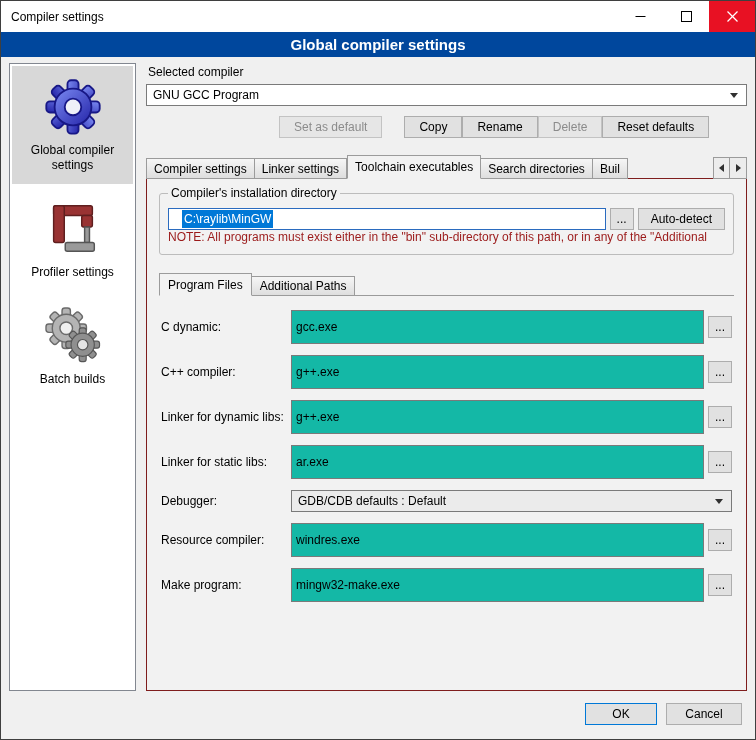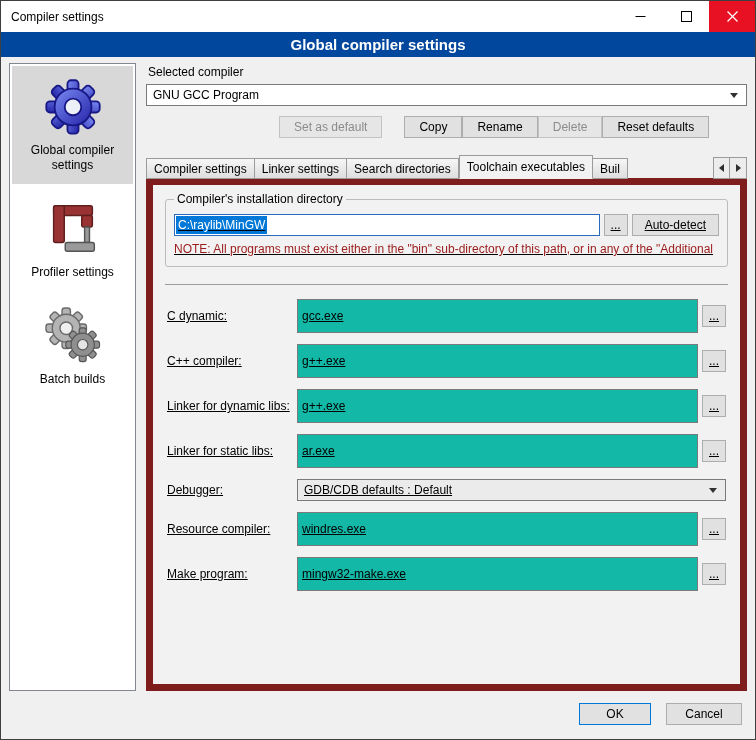--- a/index.html
+++ b/index.html
@@ -52,46 +52,46 @@
   .tab:first-child { border-left: 1px solid #9b9b9b; }
   .tab.active { height: 24px; background: #f2f2f2; border-left: 1px solid #9b9b9b; border-bottom: 1px solid #f2f2f2; }
   .tab.active + .tab { border-left: none; }
   .tabscroll { position: absolute; right: 0; bottom: -1px; display: flex; }
   .scrollbtn { width: 17px; height: 22px; background: #ececec; border: 1px solid #9b9b9b; display: flex; align-items: center; justify-content: center; }
   .scrollbtn + .scrollbtn { border-left: none; }
   .arrL { width: 0; height: 0; border-top: 4px solid transparent; border-bottom: 4px solid transparent; border-right: 5px solid #303030; }
   .arrR { width: 0; height: 0; border-top: 4px solid transparent; border-bottom: 4px solid transparent; border-left: 5px solid #303030; }
 
   
-  .panel { flex: 1 1 auto; border: 7px solid #7f1d1d; background: #f2f2f2; padding: 14px 12px 10px; display: flex; flex-direction: column; min-height: 0; text-decoration: underline; }
+  .panel { flex: 1 1 auto; border: 1px solid #7f1d1d; background: #f2f2f2; padding: 14px 12px 10px; display: flex; flex-direction: column; min-height: 0; }
 
   .groupbox { border: 1px solid #bcbcbc; border-radius: 3px; position: relative; padding: 14px 8px 10px; }
   .gb-title { position: absolute; top: -8px; left: 8px; background: #f2f2f2; padding: 0 3px; }
   .pathrow { display: flex; align-items: center; }
-  .path-input { flex: 1 1 auto; height: 22px; border: 1px solid #2a6bbf; background: #fff; display: flex; align-items: center; padding: 0 1px; overflow: hidden; }
+  .path-input { flex: 1 1 auto; height: 22px; border: 1px solid #2a6bbf; background: #fff; display: flex; align-items: center; padding: 0 13px; overflow: hidden; }
   .path-sel { background: #0078d7; color: #fff; padding: 2px 2px; white-space: nowrap; }
   .btn-mini { width: 24px; flex: 0 0 24px; padding: 0; margin-left: 4px; }
   .btn-auto { margin-left: 4px; padding: 0 12px; }
-  .note { color: #9b1a1a; margin-top: 6px; white-space: nowrap; overflow: hidden; }
+  .note { color: #9b1a1a; margin-top: 0; white-space: nowrap; overflow: hidden; }
 
   
   .subwrap { margin-top: 17px; flex: 1 1 auto; display: flex; flex-direction: column; min-height: 0; }
   .subtabs { display: flex; align-items: flex-end; height: 23px; position: relative; z-index: 2; }
   .subtab { height: 20px; display: inline-flex; align-items: center; padding: 0 8px; background: linear-gradient(#f6f6f6, #dedede); border: 1px solid #9b9b9b; border-left: none; margin-bottom: -1px; white-space: nowrap; }
   .subtab:first-child { border-left: 1px solid #9b9b9b; }
   .subtab.active { height: 23px; background: #f2f2f2; border-left: 1px solid #9b9b9b; border-bottom: 1px solid #f2f2f2; }
   .subpanel { flex: 1 1 auto; border-top: 1px solid #9b9b9b; padding: 14px 2px 0 2px; }
 
   .frow { display: flex; align-items: center; margin-bottom: 11px; }
   .flabel { flex: 0 0 130px; }
   .finput { flex: 1 1 auto; height: 20px; border: 1px solid #7a7a7a; background: #14b8a6; padding: 16px 4px; font: inherit; min-width: 0; }
   .fselect { flex: 1 1 auto; height: 22px; border: 1px solid #7a7a7a; background: #ebebeb; display: flex; align-items: center; padding: 0 22px 0 6px; position: relative; }
 
   
-  .footer { flex: 0 0 40px; display: flex; align-items: center; justify-content: flex-end; padding: 0 13px 10px 0; gap: 6px; }
+  .footer { flex: 0 0 40px; display: flex; align-items: center; justify-content: flex-end; padding: 0 13px 10px 0; }
   .btn-ok { width: 72px; border: 1px solid #0078d7; }
   .btn-cancel { width: 76px; margin-left: 9px; }
 
   .svgdefs { position: absolute; width: 0; height: 0; overflow: hidden; }
 </style>
 </head>
 <body>
 
 <svg class="svgdefs" aria-hidden="true">
   <defs>
@@ -203,22 +203,22 @@
         <span class="gap"></span>
         <div class="btn">Copy</div>
         <div class="btn">Rename</div>
         <div class="btn disabled">Delete</div>
         <div class="btn btn-reset">Reset defaults</div>
       </div>
 
       <div class="tabbar">
         <div class="tab">Compiler settings</div>
         <div class="tab">Linker settings</div>
+        <div class="tab active">Toolchain executables</div>
         <div class="tab">Search directories</div>
-        <div class="tab active">Toolchain executables</div>
         <div class="tab">Buil</div>
         <div class="tabscroll">
           <div class="scrollbtn">
               <span class="arrL"></span>
             </div>
           <div class="scrollbtn">
               <span class="arrR"></span>
             </div>
         </div>
       </div>
@@ -231,20 +231,24 @@
             <div class="path-input">
               <span class="path-sel">C:\raylib\MinGW</span>
             </div>
             <div class="btn btn-mini">...</div>
             <div class="btn btn-auto">Auto-detect</div>
           </div>
           <div class="note">NOTE: All programs must exist either in the "bin" sub-directory of this path, or in any of the "Additional</div>
         </div>
 
         <div class="subwrap">
+          <div class="subtabs">
+            <div class="subtab active">Program Files</div>
+            <div class="subtab">Additional Paths</div>
+          </div>
           <div class="subpanel">
 
             <div class="frow">
               <span class="flabel">C dynamic:</span>
               <input class="finput" value="gcc.exe" style="">
               <div class="btn btn-mini">...</div>
             </div>
 
             <div class="frow">
               <span class="flabel">C++ compiler:</span>

